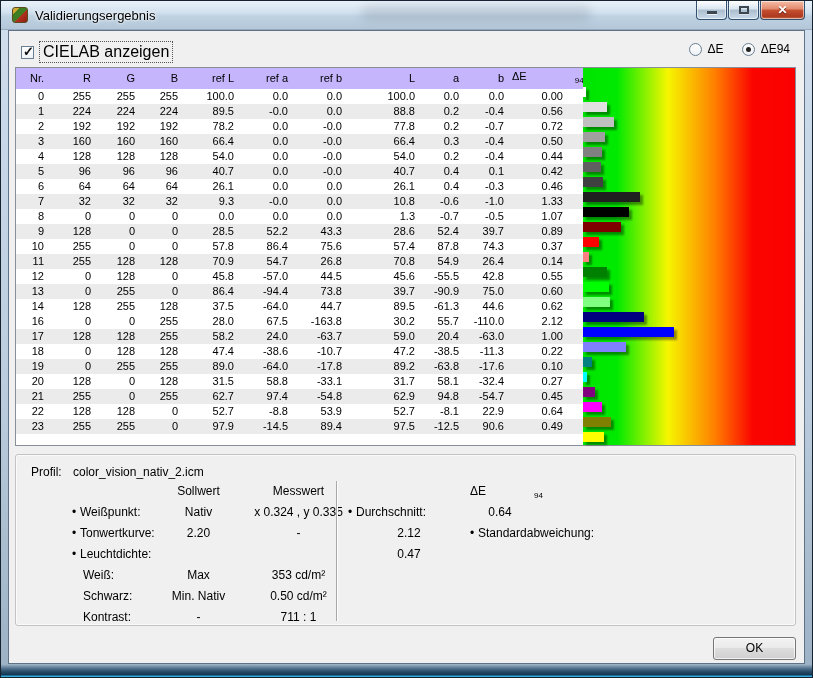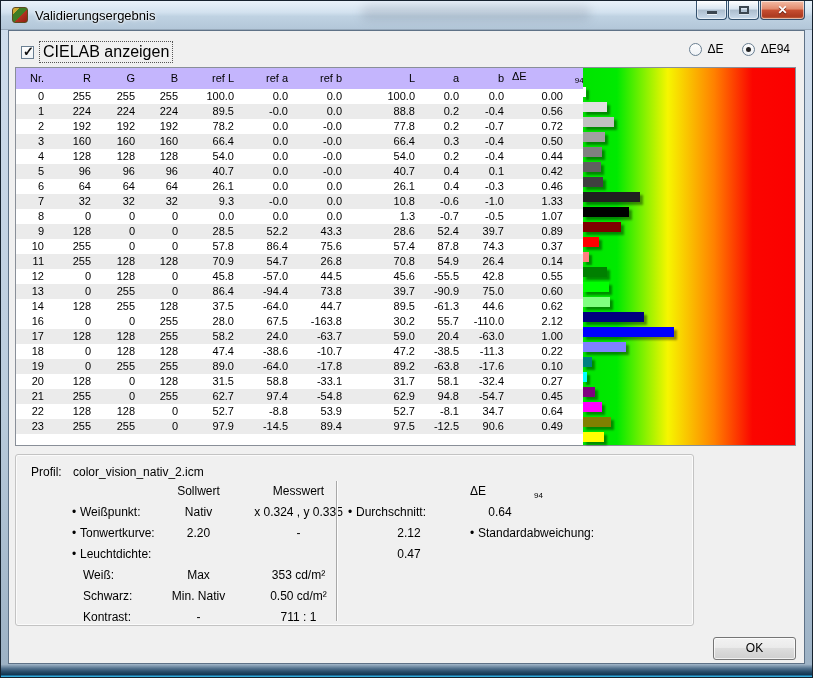--- a/index.html
+++ b/index.html
@@ -72,21 +72,21 @@
   tr.odd td { background:#ebebeb; }
   tr.even td { background:#fff; }
   sub { font-size:8px; vertical-align:sub;padding-left:48px; }
 
   .gradient-area { position:absolute; left:567px; top:0; right:0; bottom:0;
     background:linear-gradient(90deg,#00e400 0%,#00ea00 16%,#f6f600 40%,#ff8000 62%,#fb0500 80%,#fb0000 100%); }
   .bar { position:absolute; left:0; height:10px;
     box-shadow:3px 3px 2px rgba(0,0,0,.40); }
 
   
-  .groupbox { position:absolute; left:6px; top:423px; width:679px; height:172px;
+  .groupbox { position:absolute; left:6px; top:423px; width:781px; height:172px;
     border:1px solid #c3c3c3; border-radius:3px; background:#f0f0f0;
     box-shadow:inset 0 0 0 1px #fbfbfb; font-size:12px; color:#000; }
   .profil-line { position:absolute; left:15px; top:10px; }
   .profil-name { margin-left:8px; }
   .pgrid { position:absolute; left:56px; top:26px;
     display:grid; grid-template-columns:84px 85px 115px; grid-auto-rows:21px; }
   .pgrid .c { line-height:21px; white-space:nowrap; }
   .pgrid .lab { text-align:left; }
   .pgrid .lab.indent { padding-left:11px; }
   .pgrid .ctr { text-align:center; }
@@ -456,21 +456,21 @@
               <tr class="even">
                 <td>22</td>
                 <td>128</td>
                 <td>128</td>
                 <td>0</td>
                 <td>52.7</td>
                 <td>-8.8</td>
                 <td>53.9</td>
                 <td>52.7</td>
                 <td>-8.1</td>
-                <td>34.7</td>
+                <td>22.9</td>
                 <td>0.64</td>
               </tr>
               <tr class="odd">
                 <td>23</td>
                 <td>255</td>
                 <td>255</td>
                 <td>0</td>
                 <td>97.9</td>
                 <td>-14.5</td>
                 <td>89.4</td>

